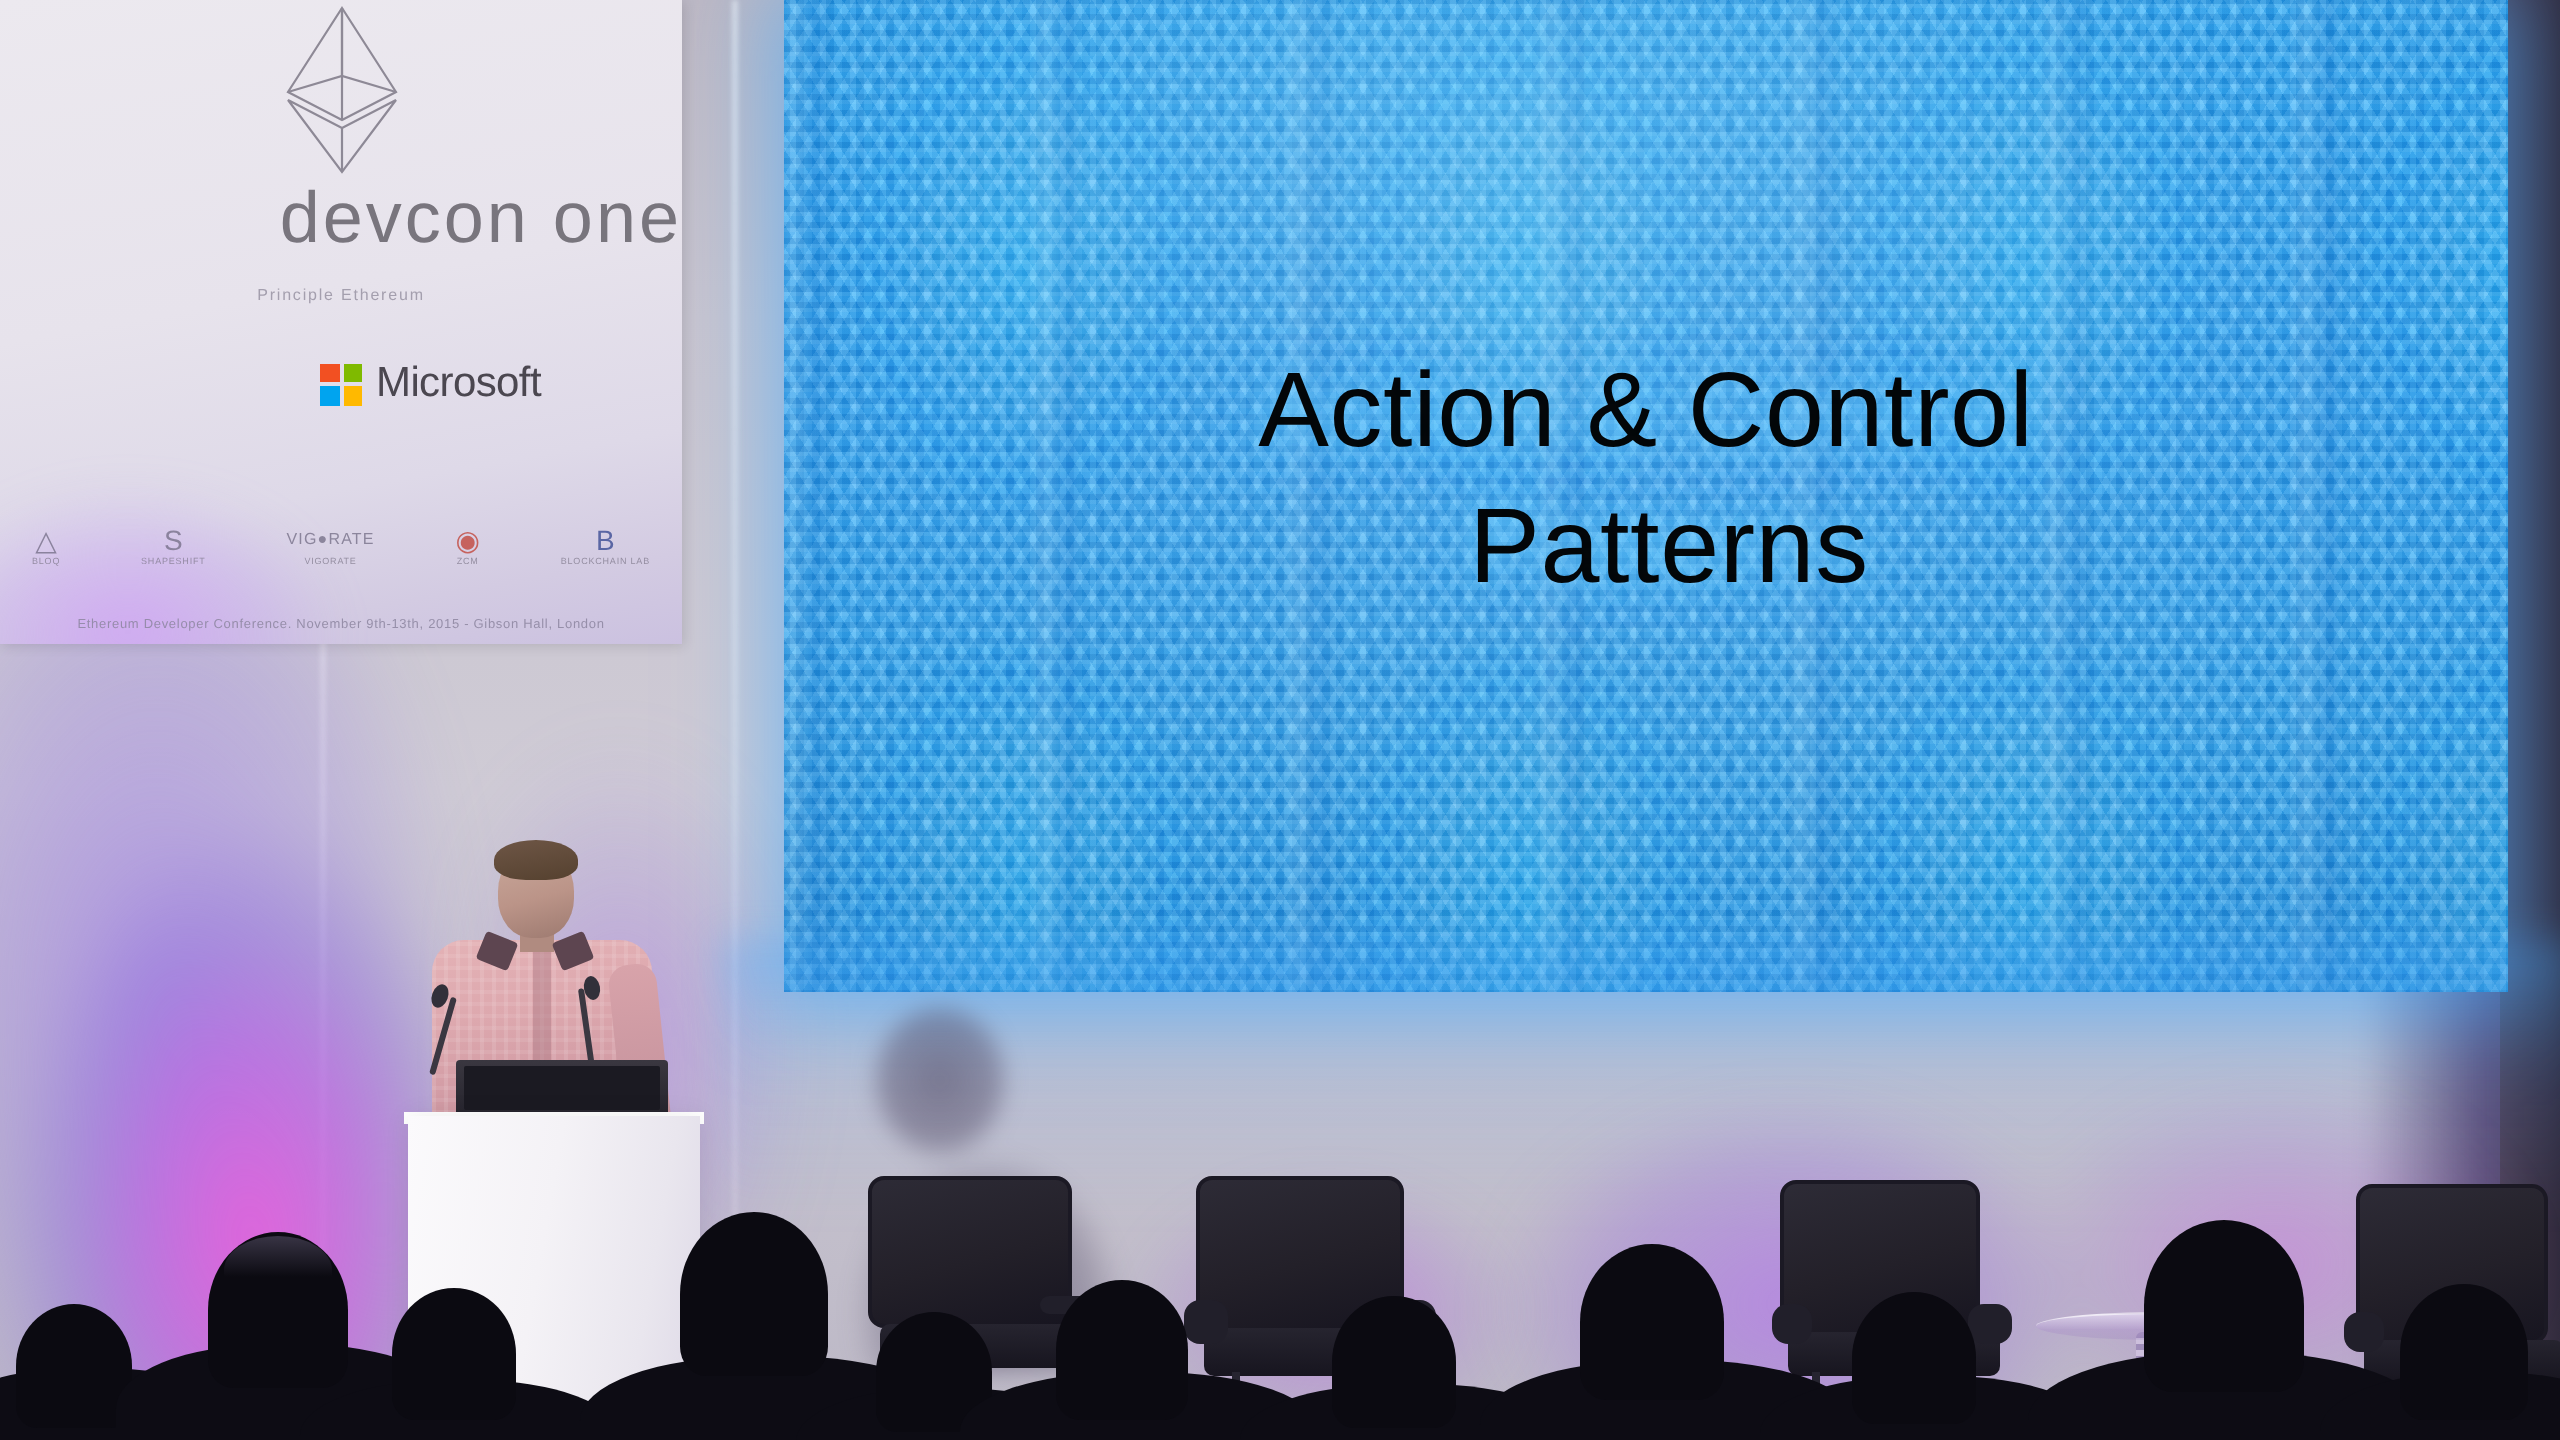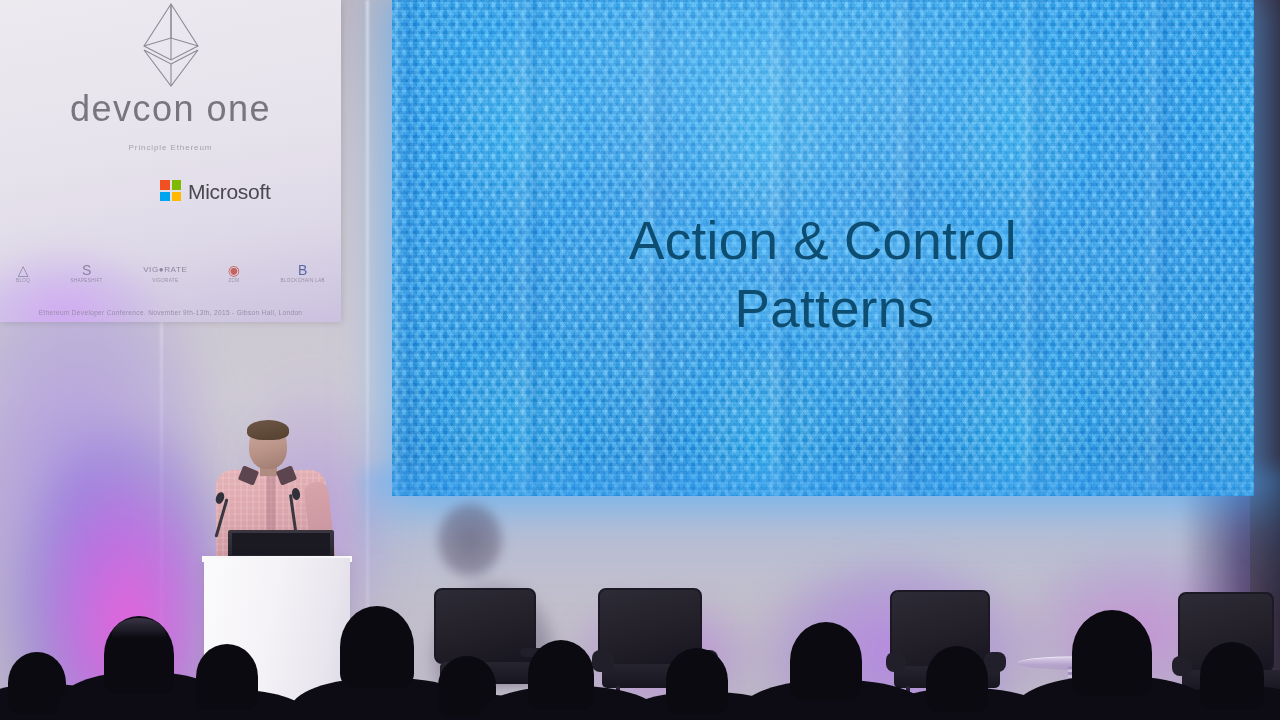--- a/index.html
+++ b/index.html
@@ -127,50 +127,49 @@
   }
   .knit-hot{
     position:absolute; left:0; top:0; width:100%; height:60%;
     background:radial-gradient(ellipse 60% 80% at 42% 20%, rgba(160,230,255,.22) 0%, rgba(160,230,255,0) 70%);
     filter:blur(8px);
   }
 
   .slide-title{
     position:absolute; left:0; right:0; top:172px;
     text-align:center;
-    color:#0c4a6e;
+    color:#000000;
     font-family:"Liberation Sans", sans-serif;
     font-weight:300;
     font-size:53px;
     line-height:68px;
     letter-spacing:.3px;
     text-shadow:0 0 14px rgba(120,210,255,.85), 0 0 30px rgba(90,190,255,.5);
     opacity:.96;
-    margin-top:35px;
   }
   .slide-title .l2{ display:block;padding-left:23px; }
 
   
   #banner{
     position:absolute; left:0; top:0; width:341px; height:322px;
     background:linear-gradient(170deg,#ece9ef 0%,#e7e3ec 45%,#ded9e8 72%,#d3cbe2 88%,#cbc1e0 100%);
     overflow:hidden;
     box-shadow:1px 1px 6px rgba(0,0,0,.12);
   }
   .banner-glow{
     position:absolute; left:-40px; bottom:-30px; width:260px; height:180px;
     background:radial-gradient(ellipse 130px 90px at 40% 80%, rgba(205,150,250,.65) 0%, rgba(190,150,245,.25) 55%, rgba(190,150,245,0) 82%);
     filter:blur(10px);
   }
   .eth-logo{
     position:absolute; left:50%; top:2px; transform:translateX(-50%);
     width:62px; height:86px; opacity:.72;
   }
   .devcon-word{
-    position:absolute; left:0; right:0; top:88px; text-align:center;
+    position:absolute; left:0; right:0; top:88px; text-align:right;
     font-family:"Liberation Sans", sans-serif;
     font-weight:300; font-size:36px; letter-spacing:1.5px;
     color:#6d6a72; opacity:.9;
   }
   .sponsors-label{
     position:absolute; left:0; right:0; top:143px; text-align:center;
     font-size:8px; letter-spacing:.9px; color:#a49fae; font-weight:400;
   }
   .principal-row{
     position:absolute; left:0; right:0; top:162px; height:82px;
@@ -199,21 +198,21 @@
     position:absolute; left:50%; top:50%; width:26px; height:26px;
     transform:translate(-50%,-50%) rotate(18deg);
     border-radius:50%;
     border:5px solid #56527e;
     border-right-color:transparent; border-top-color:transparent;
   }
   .cs-name{
     font-size:11px; letter-spacing:2.2px; color:#5f5b70; font-weight:400;
   }
   .microsoft{
-    position:absolute; left:160px; top:18px; display:flex; align-items:flex-start; gap:7px;
+    position:absolute; left:160px; top:18px; display:flex; align-items:center; gap:7px;
   }
   .ms-grid{ width:21px; height:21px; display:grid; grid-template:1fr 1fr / 1fr 1fr; gap:2px; }
   .ms-grid i{ display:block; }
   .ms-name{ font-size:21px; color:#4b4750; font-weight:400; letter-spacing:-.3px; }
 
   .minor-row{
     position:absolute; left:8px; right:8px; top:258px; height:30px;
     display:flex; align-items:center; justify-content:space-between;
     padding:0 8px;
   }

